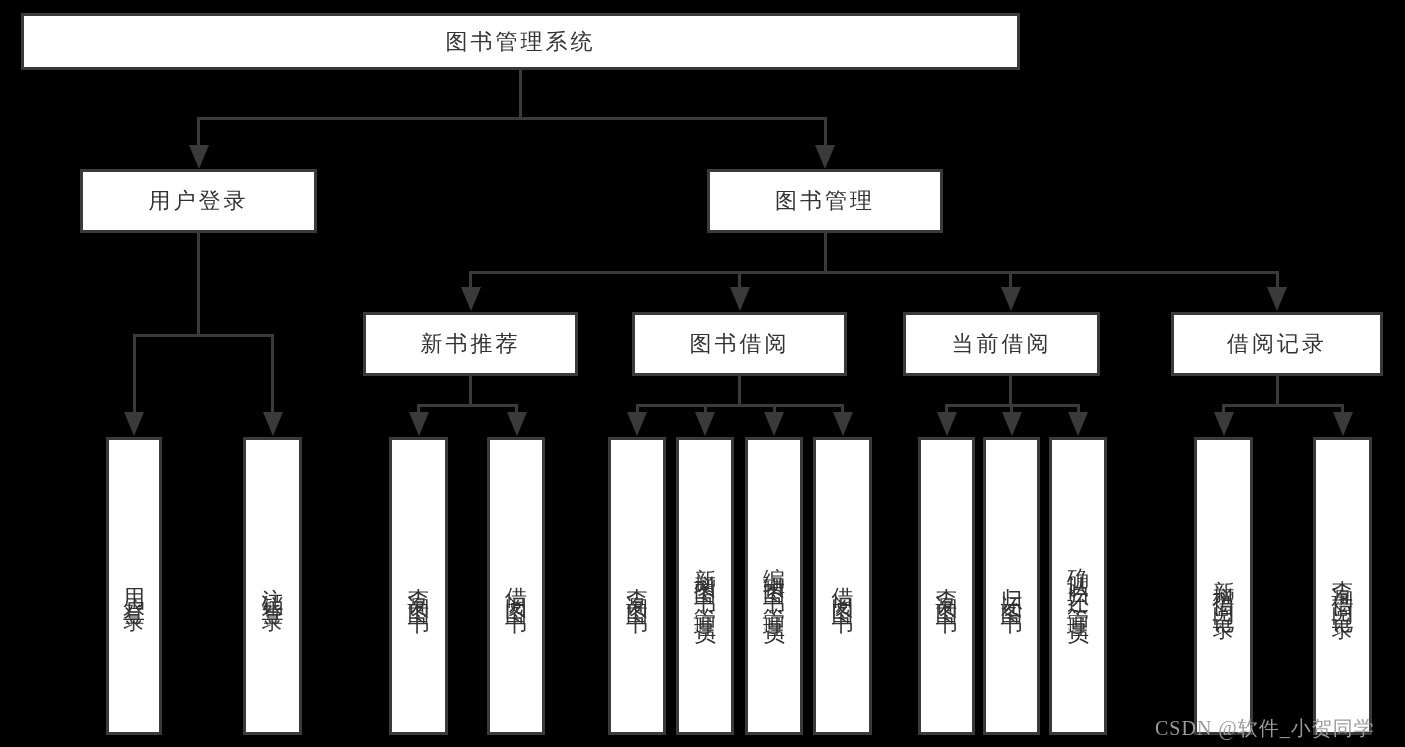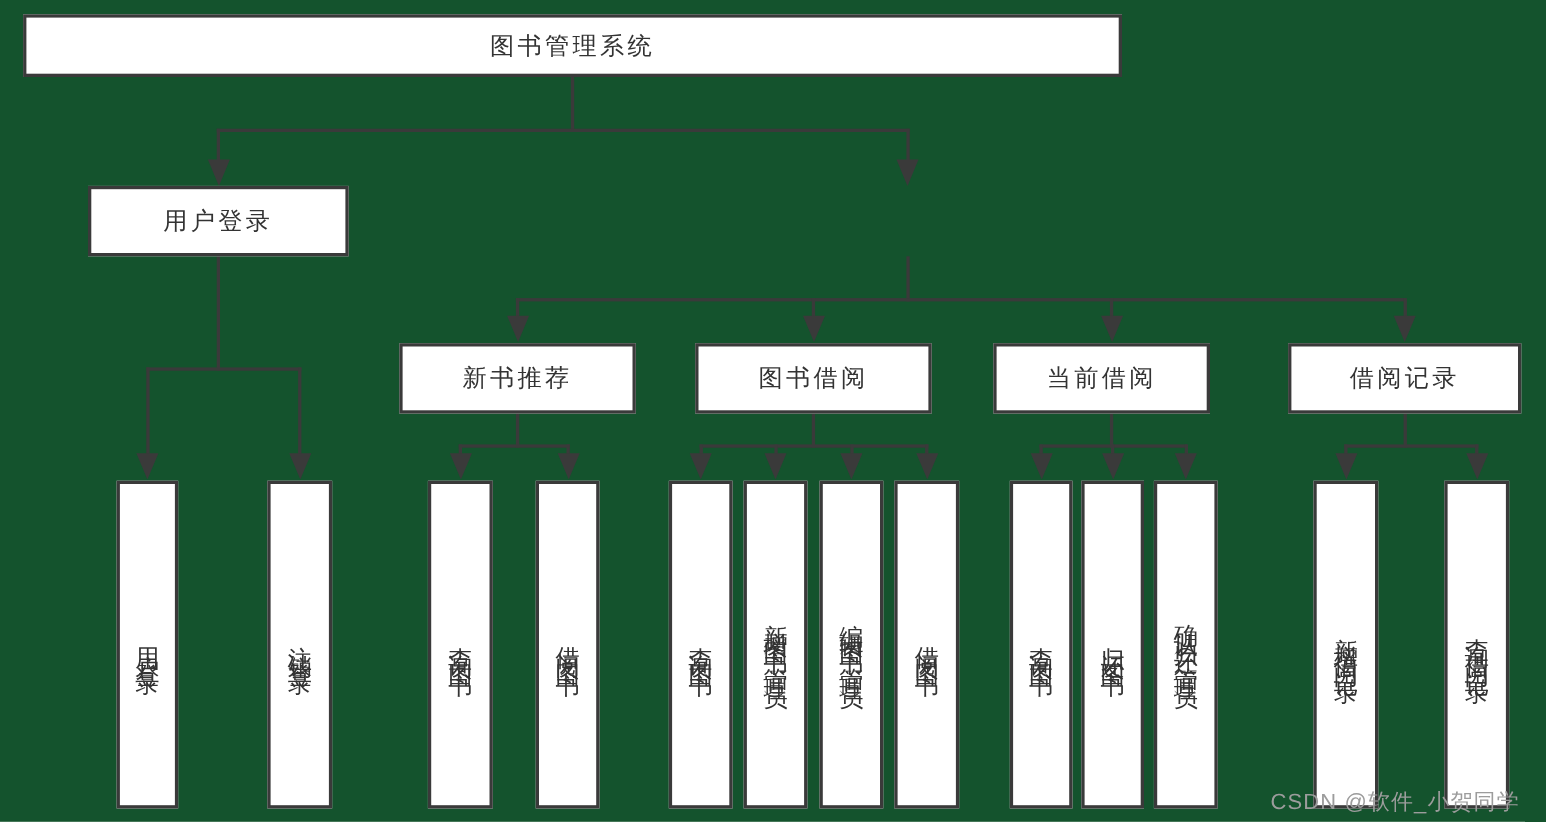--- a/index.html
+++ b/index.html
@@ -1,17 +1,17 @@
 <!DOCTYPE html>
 <html><head>
 <meta charset="utf-8">
 <style>
   html,body { margin:0; padding:0; }
   body { background:#fff; font-family:"Liberation Sans","DejaVu Sans",sans-serif; }
-  .canvas { position:relative; width:1405px; height:747px; background:#14532d; overflow:hidden; }
+  .canvas { position:relative; width:1405px; height:747px; background:#000000; overflow:hidden; }
 
   
   .box {
     position:absolute; box-sizing:border-box;
     background:#fff; border:3px solid #3a3a3a;
     display:flex; align-items:center; justify-content:center;
     color:#333; font-size:22px; letter-spacing:3px;
     z-index:2; white-space:nowrap;
   }
   .vbox {
@@ -33,40 +33,44 @@
     position:absolute; width:0; height:0; z-index:1;
     border-left:10px solid transparent;
     border-right:10px solid transparent;
     border-top:24px solid #3a3a3a;
   }
 
   .watermark {
     position:absolute; z-index:3;
     color:#9c9c9c; font-size:20px; letter-spacing:1px;
     white-space:nowrap;
+    font-family:Liberation Serif, serif;
   }
 </style>
 </head>
 <body>
 
 <div class="canvas">
 
   <div class="box" style="left:21px; top:13px; width:999px; height:57px;">
     <span>图书管理系统</span>
   </div>
 
   <div class="vline" style="left:519px; top:70px; height:49px;"></div>
   <div class="hline" style="left:197px; top:117px; width:630px;"></div>
   <div class="vline" style="left:197px; top:117px; height:31px;"></div>
   <div class="arrowhead" style="left:188.5px; top:145px;"></div>
   <div class="vline" style="left:823.5px; top:117px; height:31px;"></div>
   <div class="arrowhead" style="left:815px; top:145px;"></div>
 
   <div class="box" style="left:80px; top:169px; width:237px; height:64px;">
     <span>用户登录</span>
+  </div>
+  <div class="box" style="left:707px; top:169px; width:236px; height:64px;">
+    <span>图书管理</span>
   </div>
 
   <div class="vline" style="left:197px; top:233px; height:104px;"></div>
   <div class="hline" style="left:132.5px; top:334px; width:141px;"></div>
   <div class="vline" style="left:132.5px; top:334px; height:81px;"></div>
   <div class="arrowhead" style="left:124px; top:412px;"></div>
   <div class="vline" style="left:271px; top:334px; height:81px;"></div>
   <div class="arrowhead" style="left:262.5px; top:412px;"></div>
 
   <div class="vline" style="left:823.5px; top:233px; height:41px;"></div>

